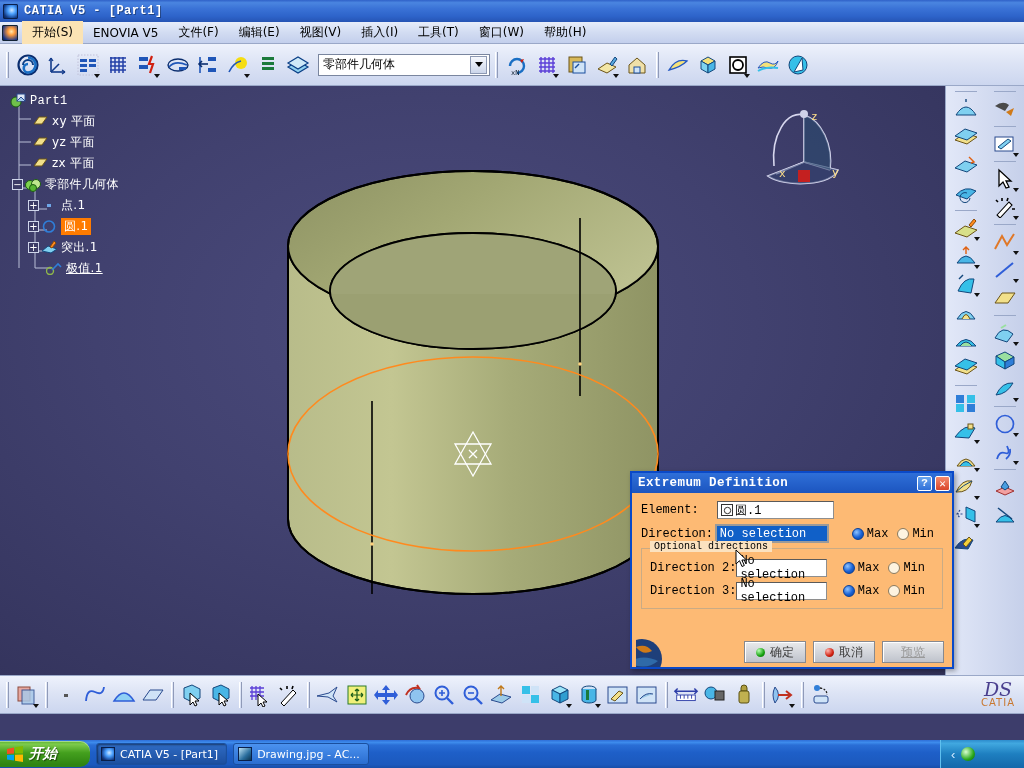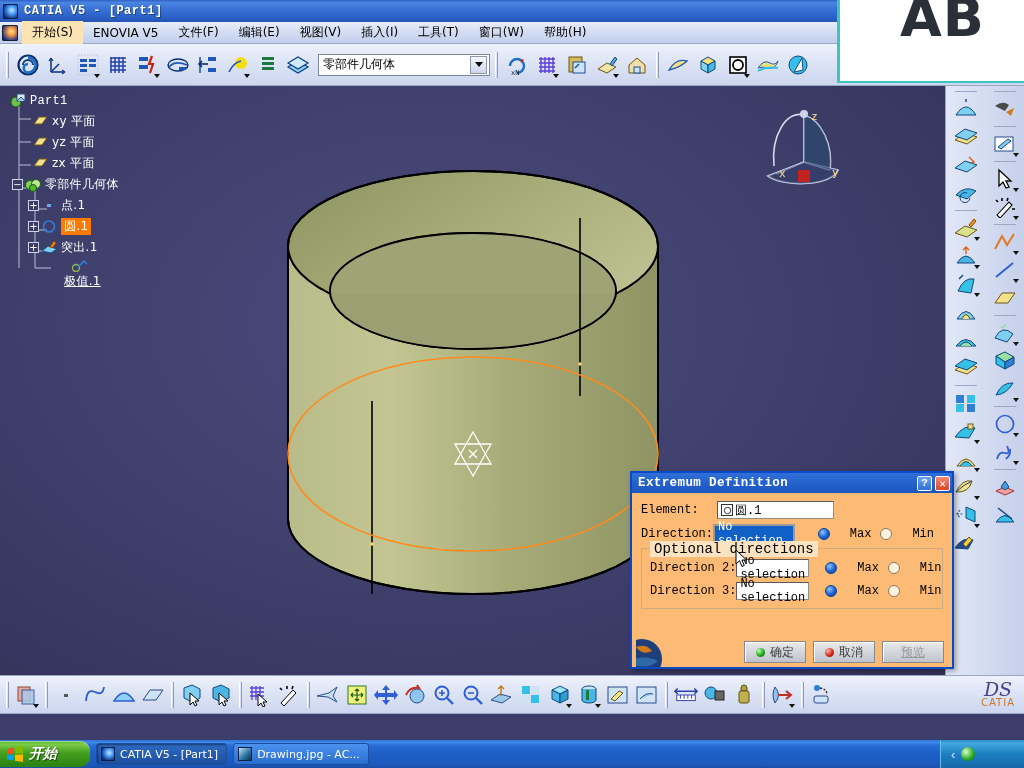--- a/index.html
+++ b/index.html
@@ -194,28 +194,28 @@
   .dlabel{font-size:12px;color:#000;font-family:"Liberation Mono",monospace;white-space:nowrap;}
   .dfield{
     height:18px;background:#fff;border:1px solid #8e8e8e;border-top-color:#5a5a5a;border-left-color:#5a5a5a;
     font-size:12px;display:flex;align-items:center;padding:0 3px;color:#000;font-family:"Liberation Mono",monospace;
   }
   .dfield.hl{background:#1060c8;color:#fff;border:2px solid #9a9a9a;height:19px;}
   .dfield .elemicon{
     width:12px;height:12px;border:1px solid #333;background:#fff;margin-right:2px;
     display:inline-flex;align-items:center;justify-content:center;
   }
-  .radio{display:inline-flex;align-items:center;gap:20px;margin-right:9px;font-size:12px;font-family:"Liberation Mono",monospace;}
+  .radio{display:inline-flex;align-items:center;gap:3px;margin-right:9px;font-size:12px;font-family:"Liberation Mono",monospace;}
   .rdot{width:12px;height:12px;border-radius:50%;border:1px solid #8a7a5e;background:#fdf3e0;display:inline-block;position:relative;}
   .rdot.on{background:radial-gradient(circle at 35% 32%,#8fc4ff 0%,#1a63d6 55%,#0a3f96 100%);border-color:#0a3f96;}
   .group{
     border:1px solid #c9ab85;margin-top:3px;padding:10px 8px 8px 8px;position:relative;
   }
   .group .glegend{
-    position:absolute;top:-8px;left:8px;background:#fbe2c0;padding:0 4px;font-size:14px;
+    position:absolute;top:-8px;left:8px;background:#fbe2c0;padding:0 4px;font-size:10px;
     font-family:"Liberation Mono",monospace;color:#000;
   }
   .dlg-buttons{position:absolute;right:8px;bottom:6px;display:flex;gap:7px;}
   .dlgbtn{
     min-width:62px;height:22px;padding:0 8px;display:flex;align-items:center;justify-content:center;gap:5px;
     background:linear-gradient(to bottom,#e9eaec,#bfc3cc);border:1px solid #87898f;
     box-shadow:inset 1px 1px 0 #fff;font-size:12px;font-family:"DejaVu Sans",sans-serif;color:#3b3b3b;
   }
   .dlgbtn.disabled{color:#9a9a9a;text-decoration:underline;}
   .bdot{width:9px;height:9px;border-radius:50%;display:inline-block;}
@@ -581,21 +581,21 @@
         <span class="plusbox">+</span>
         <span class="ticon">
           <svg width="17" height="14" viewBox="0 0 17 14">
             <path d="M1 11 L7 6 L16 9 L10 13 Z" fill="#7fd0f0" stroke="#13477c"></path>
             <path d="M9 7 l4 -6 l2 2 l-4 5 z" fill="#ff8a1e" stroke="#8a4a06"></path>
           </svg>
         </span>
         <span class="tlabel">突出.1</span>
       </div>
 
-      <div class="tnode" style="margin-left:42px;flex-direction:column;">
+      <div class="tnode" style="margin-left:42px;">
         <span class="ticon">
           <svg width="17" height="14" viewBox="0 0 17 14">
             <circle cx="4" cy="10" r="3.5" fill="none" stroke="#8fb84a" stroke-width="1.4"></circle>
             <path d="M6 9 L12 3 L15 6" stroke="#2f7ed8" stroke-width="1.6" fill="none"></path>
           </svg>
         </span>
         <span class="tlabel under">极值.1</span>
       </div>
     </div>
   </div>
@@ -987,23 +987,20 @@
         </svg>
     </div>
 
     <div class="ds-logo">
       <div style="font-size:19px;font-weight:normal;color:#4a3f8e;font-family:'DejaVu Serif',serif;font-style:italic;line-height:.9;">DS</div>
       <div style="font-size:10px;font-weight:normal;color:#c87830;font-family:'DejaVu Sans',sans-serif;letter-spacing:1px;">CATIA</div>
     </div>
   </div>
 
 
-  <div class="whitewin">
-    <div class="abtext">AB</div>
-  </div>
 
   <div class="dialog">
     <div class="dlg-title">
       <span class="dt">Extremum Definition</span>
       <span class="dbtns">
         <span class="dbtn help">?</span>
         <span class="dbtn close">✕</span>
       </span>
     </div>
 

